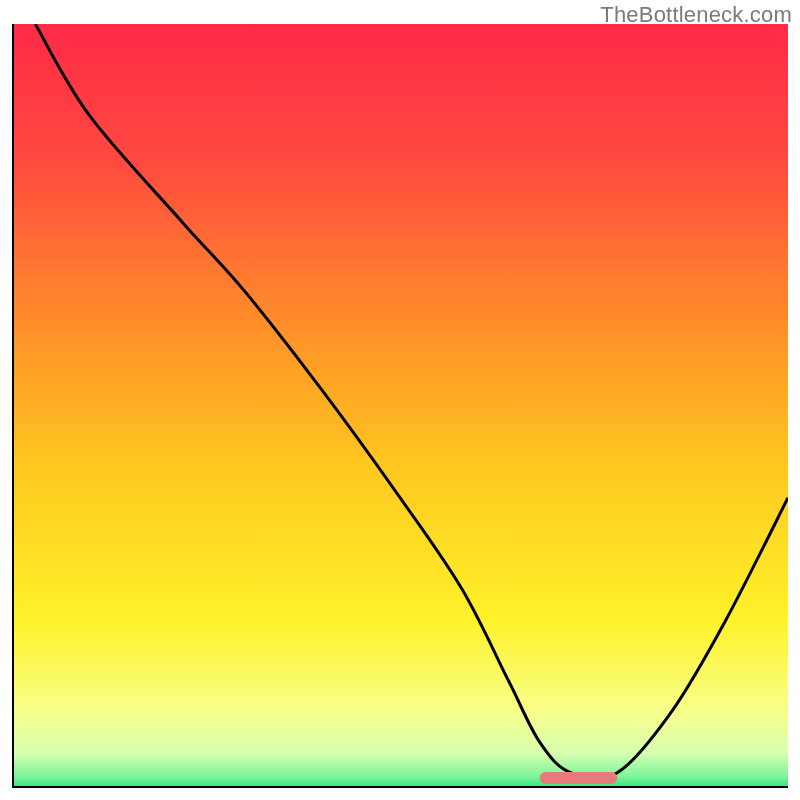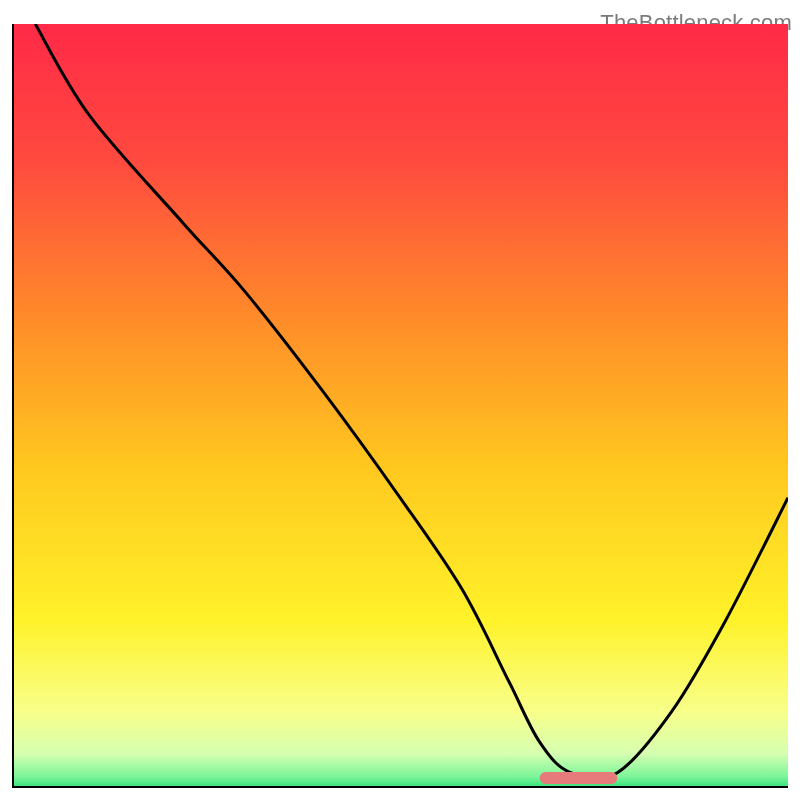--- a/index.html
+++ b/index.html
@@ -10,21 +10,21 @@
     background: #ffffff;
     font-family: Arial, sans-serif;
   }
   .container {
     position: relative;
     width: 800px;
     height: 800px;
   }
   .watermark {
     position: absolute;
-    top: 10px;
+    top: 2px;
     right: 8px;
     color: #7a7a7a;
     font-size: 22px;
     font-weight: 500;
     letter-spacing: 0.2px;
     user-select: none;
   }
   .plot {
     position: absolute;
     left: 12px;

